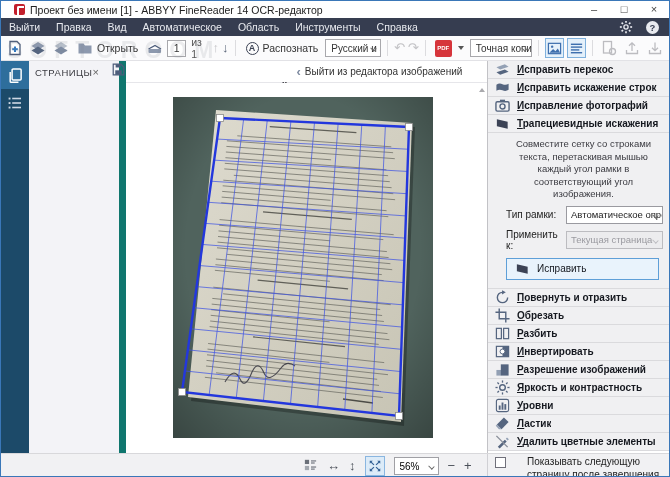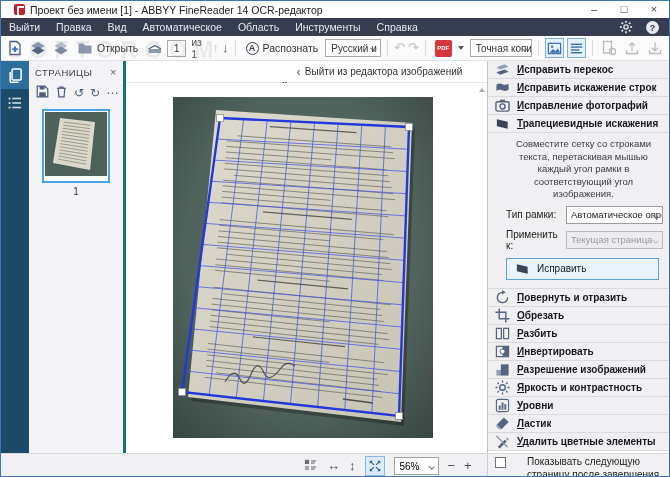--- a/index.html
+++ b/index.html
@@ -37,21 +37,21 @@
   .dd-caret{width:0;height:0;border-left:3.5px solid transparent;border-right:3.5px solid transparent;border-top:4px solid #555;margin-left:2px;}
   .toggle-btn{width:22px;height:20px;border:1px solid #7fb0dc;background:#e4f0fa;display:flex;align-items:center;justify-content:center;}
   .watermark{position:absolute;left:6px;top:1px;font-size:23px;font-weight:bold;letter-spacing:7px;color:#7d828c;opacity:.14;pointer-events:none;white-space:nowrap;}
 
   
   .main{display:flex;height:392px;}
   .activitybar{width:28px;background:#1c4a69;flex:0 0 auto;}
   .activity-tile{width:28px;height:28px;display:flex;align-items:center;justify-content:center;}
   .activity-tile.active{background:#2e6e9c;}
 
-  .pages-panel{width:97px;background:#f3f3f7;border-right:3px solid #0f766e;flex:0 0 auto;display:flex;flex-direction:column;}
+  .pages-panel{width:97px;background:#f3f3f7;border-right:7px solid #0f766e;flex:0 0 auto;display:flex;flex-direction:row;}
   .pages-header{height:22px;display:flex;align-items:center;padding:0 6px;font-size:9.5px;letter-spacing:.5px;color:#3a3a40;}
   .pages-close{margin-left:auto;color:#666;font-size:11px;}
   .pages-tools{height:20px;display:flex;align-items:center;gap:6px;padding:0 7px;}
   .pp-glyph{font-size:12px;color:#4c5c7a;line-height:18px;}
   .thumb-wrap{margin:6px auto 0;border:2px solid #49a2e8;background:#fff;padding:1px;}
   .thumb-num{text-align:center;font-size:10px;color:#333;margin-top:3px;}
 
   .editor{width:361px;flex:0 0 auto;display:flex;flex-direction:column;background:#fff;}
   .editor-header{height:22px;border-bottom:1px solid #e6e6ea;display:flex;align-items:center;gap:8px;padding:0 14px;}
   .editor-title{font-size:10.5px;font-weight:bold;color:#26262c;letter-spacing:.3px;margin-top:33px;}

